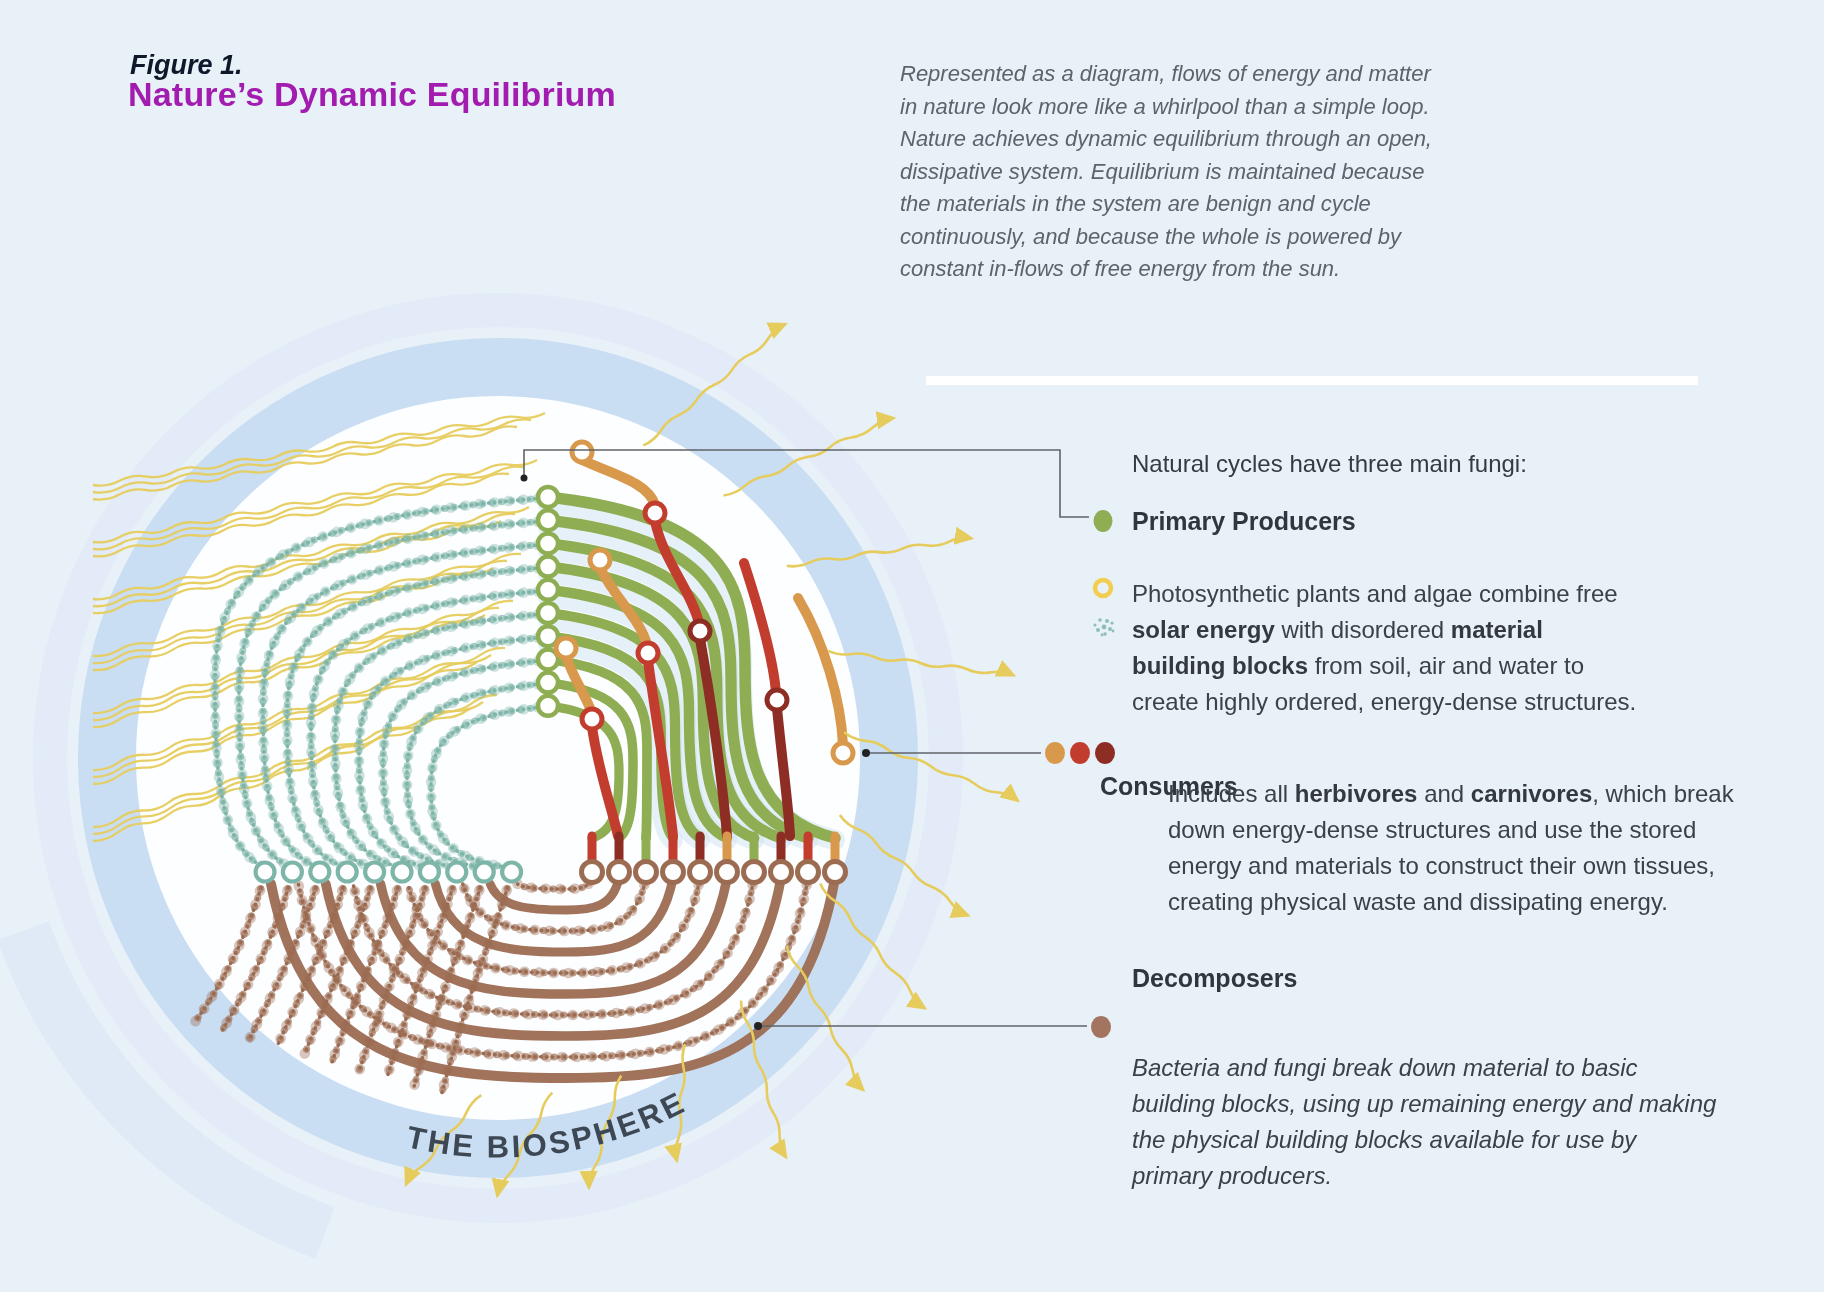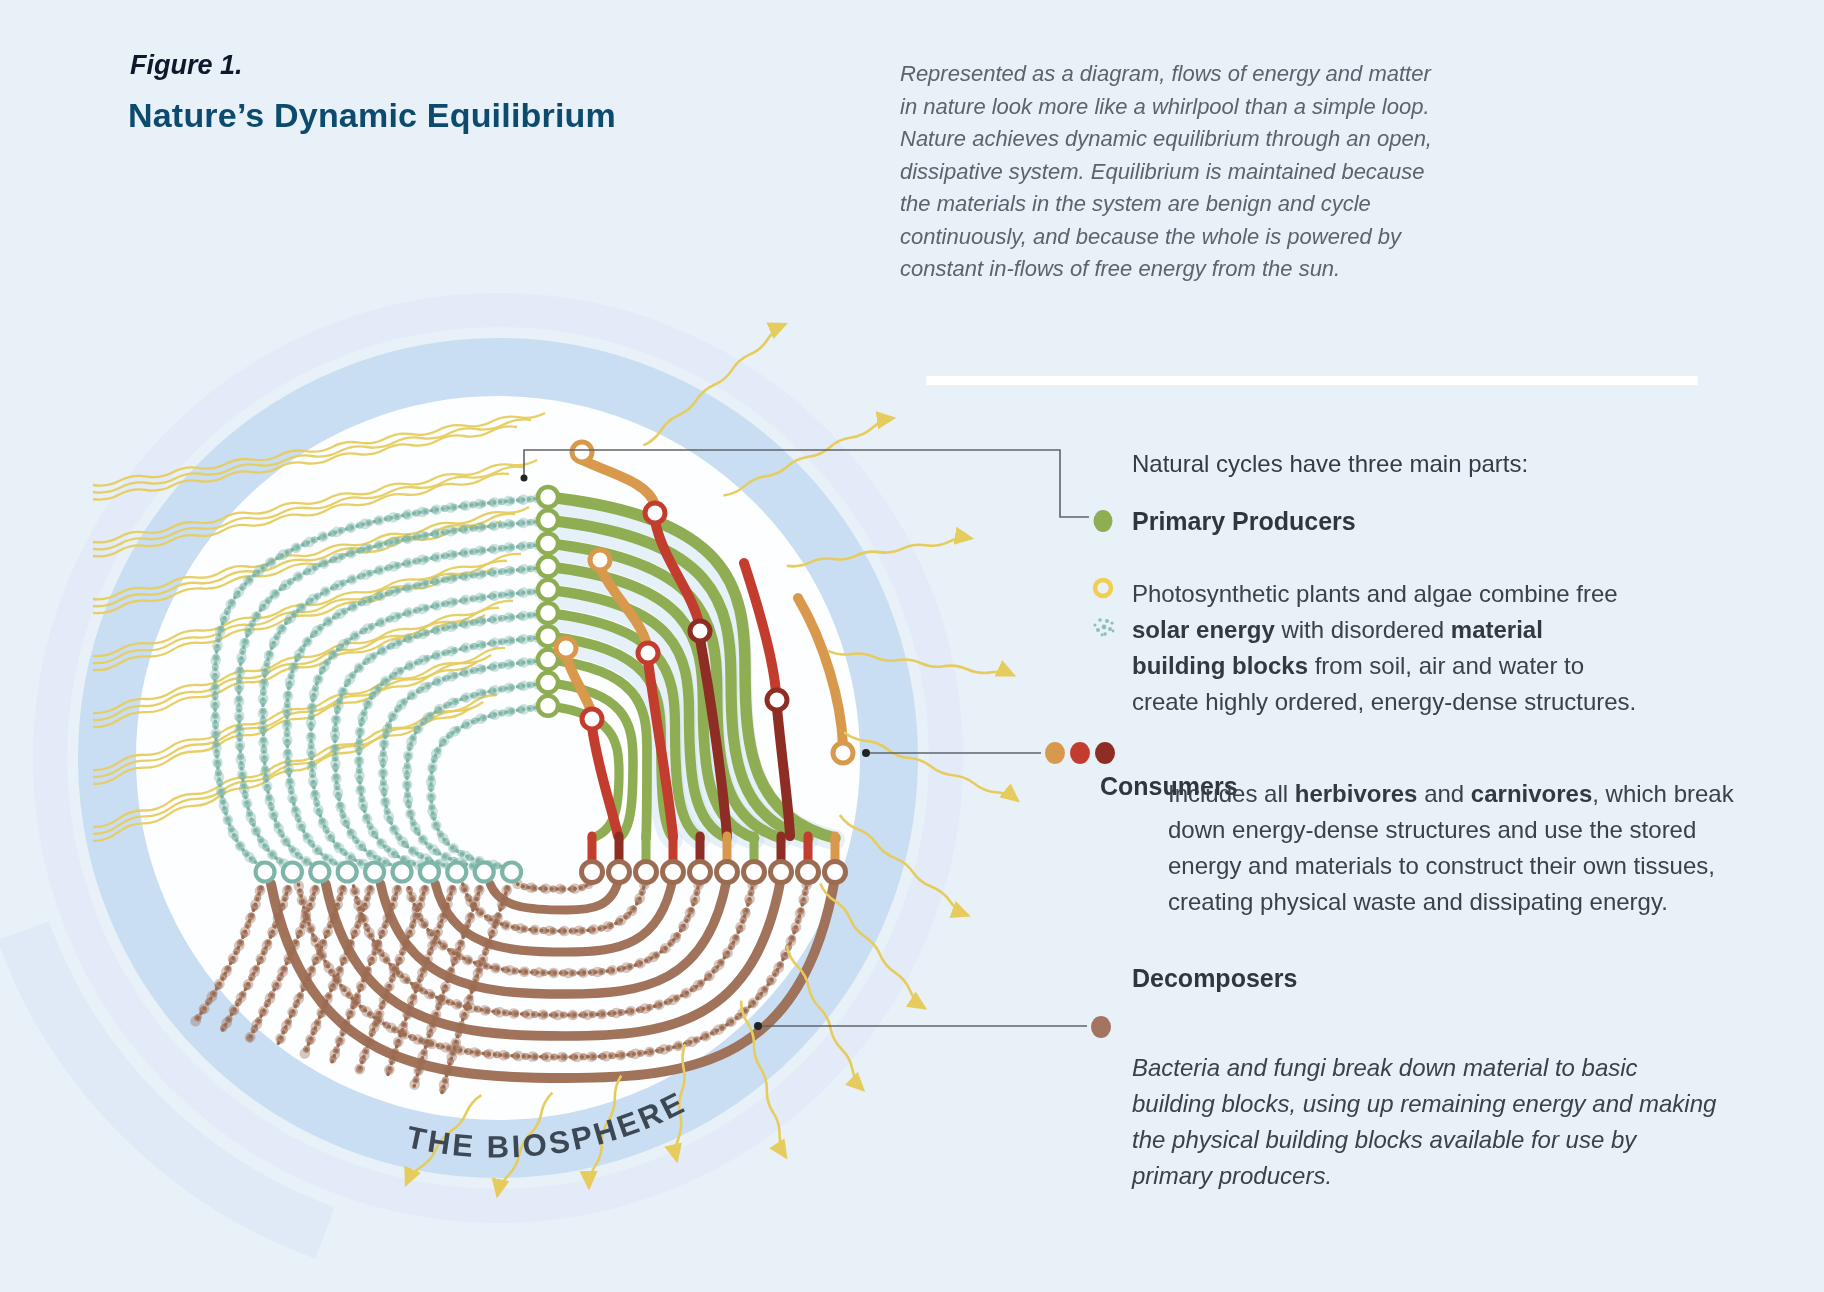--- a/index.html
+++ b/index.html
@@ -4,21 +4,21 @@
 <style>
   html,body{margin:0;padding:0;}
   body{
     width:1824px;height:1292px;position:relative;overflow:hidden;
     font-family:"Liberation Sans", sans-serif;
     background:#e8f0f8;
   }
   #dsvg{position:absolute;left:0;top:0;}
   .abs{position:absolute;}
   .fig-label{left:130px;top:50px;font-size:27px;font-weight:700;font-style:italic;color:#0f172a;text-align:center;}
-  .fig-title{left:128px;top:96px;font-size:34px;font-weight:700;color:#0c4a6e;letter-spacing:.2px;}
+  .fig-title{left:128px;top:75px;font-size:34px;font-weight:700;color:#a21caf;letter-spacing:.2px;}
   .intro{left:900px;top:58px;width:552px;font-size:22px;font-style:italic;color:#5c646b;line-height:32.5px;}
   .divider{left:926px;top:376px;width:772px;height:9px;background:#ffffff;}
   .legend-heading{left:1132px;top:450px;font-size:24px;color:#343b42;}
   .sec-title{font-size:25px;font-weight:700;color:#2f363d;}
   .sec-body{font-size:24px;color:#3a4147;line-height:36px;}
   .sec-body b{font-weight:700;color:#33393f;}
   #pp-title{left:1132px;top:507px;}
   #pp-body{left:1132px;top:543px;width:505px;margin-top:33px;}
   #co-title{left:1100px;top:740px;margin-top:32px;}
   #co-body{left:1132px;top:776px;width:585px;margin-left:36px;}
@@ -289,21 +289,21 @@
   <text class="bio-text" fill="#3d4854">
     <textPath href="#bioPath" startOffset="50%" text-anchor="middle">THE BIOSPHERE</textPath>
   </text>
 </svg>
 
 <div class="abs fig-label">Figure 1.</div>
 <div class="abs fig-title">Nature’s Dynamic Equilibrium</div>
 <div class="abs intro">Represented as a diagram, flows of energy and matter in nature look more like a whirlpool than a simple loop. Nature achieves dynamic equilibrium through an open, dissipative system. Equilibrium is maintained because the materials in the system are benign and cycle continuously, and because the whole is powered by constant in-flows of free energy from the sun.</div>
 <div class="abs divider"></div>
 
-<div class="abs legend-heading">Natural cycles have three main parts:</div>
+<div class="abs legend-heading">Natural cycles have three main fungi:</div>
 
 <div class="abs sec-title" id="pp-title">Primary Producers</div>
 <div class="abs sec-body" id="pp-body"><span>Photosynthetic plants and algae combine free </span><b>solar energy</b><span> with disordered </span><b>material building blocks</b><span> from soil, air and water to create highly ordered, energy-dense structures.</span></div>
 
 <div class="abs sec-title" id="co-title">Consumers</div>
 <div class="abs sec-body" id="co-body"><span>Includes all </span><b>herbivores</b><span> and </span><b>carnivores</b><span>, which break down energy-dense structures and use the stored energy and materials to construct their own tissues, creating physical waste and dissipating energy.</span></div>
 
 <div class="abs sec-title" id="de-title">Decomposers</div>
 <div class="abs sec-body" id="de-body"><span>Bacteria and fungi break down material to basic building blocks, using up remaining energy and making the physical building blocks available for use by primary producers.</span></div>
 

